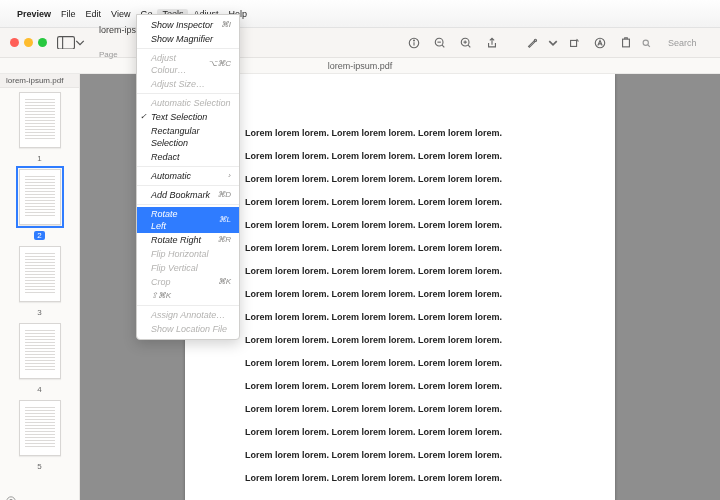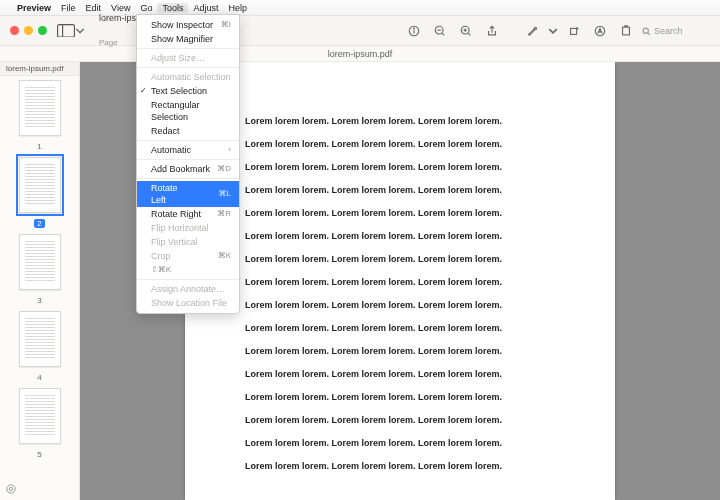--- a/index.html
+++ b/index.html
@@ -1,37 +1,37 @@
 <!DOCTYPE html>
 <html><head>
 <meta charset="utf-8">
 <style>
   * { box-sizing: border-box; margin: 0; padding: 0; font-family: -apple-system, "Helvetica Neue", Arial, sans-serif; }
   body { width: 720px; height: 500px; overflow: hidden; background: #f5f5f5; font-size: 10px; }
 
   
-  .menubar { height: 16px; background: linear-gradient(#fefefe,#f3f3f3); display: flex; align-items: center; padding: 0 6px; border-bottom: 1px solid #e2e2e2; }
+  .menubar { height: 28px; background: linear-gradient(#fefefe,#f3f3f3); display: flex; align-items: center; padding: 0 6px; border-bottom: 1px solid #e2e2e2; }
   .apple { font-size: 9px; margin-right: 6px; color: #333; }
   .menubar .mitem { font-size: 9px; padding: 0 5px; color: #222; }
   .menubar .mitem.active { background: rgba(0,0,0,0.08); border-radius: 2px; }
 
   
   .toolbar { height: 30px; background: #f7f5f3; border-bottom: 1px solid #e5e3e1; display: flex; align-items: center; position: relative; }
   .traffic { display: flex; gap: 5px; padding-left: 10px; }
   .dot { width: 9px; height: 9px; border-radius: 50%; }
   .dot.r{background:#ff5f57;} .dot.y{background:#febc2e;} .dot.g{background:#28c840;}
   .tbtn { width: 18px; height: 16px; display:flex; align-items:center; justify-content:center; color:#555; font-size:10px; }
   .title-group { margin-left: 14px; display:flex; flex-direction:column; line-height:1; }
   .title-group .t1 { font-size: 9px; color:#3a3a3a; font-weight:500; }
   .title-group .t2 { font-size: 8px; color:#9a9a9a;margin-top:16px; }
 
   .right-tools { position:absolute; right:8px; top:0; height:30px; display:flex; align-items:center; gap:6px; }
   .rtool { width:20px; height:20px; display:flex; align-items:center; justify-content:center; color:#676767; }
   .rtool svg{width:12px;height:12px;stroke:#676767;fill:none;stroke-width:1.3;}
-  .searchbox { display:flex; align-items:flex-end; gap:3px; color:#9a9a9a; font-size:9px; width:70px; }
+  .searchbox { display:flex; align-items:flex-end; gap:17px; color:#9a9a9a; font-size:9px; width:70px; }
   .searchbox svg{width:9px;height:9px;stroke:#9a9a9a;fill:none;stroke-width:1.5;}
 
   
   .subbar { height: 16px; background:#faf9f7; border-bottom:1px solid #ebeae8; font-size:9px; color:#606060; text-align:center; line-height:16px;}
 
   
   .body { display:flex; height: calc(500px - 14px - 30px - 16px); }
   .sidebar { width: 80px; background:#fbfaf8; border-right:1px solid #e8e6e4; overflow:hidden; position:relative; }
   .sidefile { font-size:8px; color:#555; padding:2px 6px; background:#f3f1ef; border-bottom:1px solid #e8e6e4;}
   .thumbs { padding: 4px 0 0 0; display:flex; flex-direction:column; align-items:center; gap:6px;}
@@ -41,21 +41,21 @@
   .thumb .lines div{ height:1px; background:#dcdad8; margin-bottom:2px;}
   .pagelabel { font-size:8px; color:#6a6a6a; }
   .pagelabel.selbadge { background:#2f7cff; color:#fff; border-radius:2px; padding:0 3px;}
   .sidegear { position:absolute; left:6px; bottom:6px; color:#8a8a8a; font-size:10px;}
 
   .content { flex:1; background:#8e8e8e; display:flex; justify-content:center; overflow:hidden;}
   .paper { width:430px; background:#fff; margin-top:0; min-height:100%; box-shadow:0 0 3px rgba(0,0,0,0.3); padding:54px 60px 10px 60px; font-family: Georgia, 'Times New Roman', serif; font-weight: bold;}
   .paper p { font-size:9px; color:#222; margin-bottom:13px; }
 
   
-  .dropdown { position:absolute; left:136px; top:14px; width:104px; background:#fff; border:1px solid #d0cfcd; border-radius:0 0 4px 4px; box-shadow:0 4px 14px rgba(0,0,0,0.18); padding:3px 0; z-index:50;}
+  .dropdown { position:absolute; left:136px; top:14px; width:104px; background:#fff; border:1px solid #d0cfcd; border-radius:0 0 4px 4px; box-shadow:0 4px 14px rgba(0,0,0,0.18); padding:3px 0; z-index:50;font-style:italic;}
   .dmi { font-size:9px; color:#222; padding:1px 8px 1px 14px; display:flex; justify-content:space-between; align-items:center; position:relative; line-height:12px;}
   .dmi.disabled { color:#b4b3b1; }
   .dmi.hl { background:#2f7cff; color:#fff;gap:32px; }
   .dmi .sc { font-size:8px; color:#8e8d8b; }
   .dmi.hl .sc { color:#e7efff; }
   .dmi .sub { font-size:8px; color:#8e8d8b; }
   .dsep { height:1px; background:#ececec; margin:2px 0;}
   .dmi .check { position:absolute; left:3px; font-size:8px;}
 </style>
 </head>
@@ -298,20 +298,24 @@
 <div class="dropdown" id="dropdown">
     <div class="dmi">
       <span>Show Inspector</span>
       <span class="sc">⌘I</span>
     </div>
     <div class="dmi">
       <span>Show Magnifier</span>
     </div>
     <div class="dsep"></div>
     <div class="dmi disabled">
+      <span>Adjust Colour…</span>
+      <span class="sc">⌥⌘C</span>
+    </div>
+    <div class="dmi disabled">
       <span>Adjust Size…</span>
     </div>
     <div class="dsep"></div>
     <div class="dmi disabled">
       <span>Automatic Selection</span>
     </div>
     <div class="dmi">
       <span class="check">✓</span>
       <span>Text Selection</span>
     </div>

